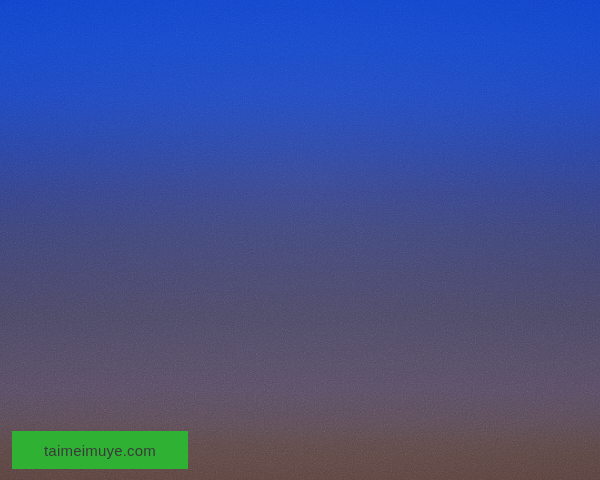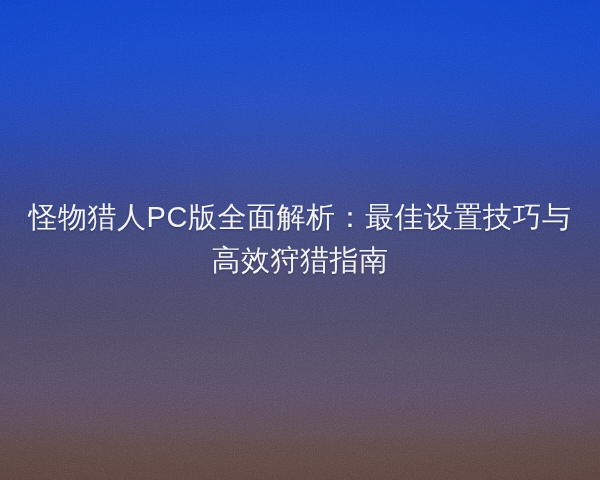--- a/index.html
+++ b/index.html
@@ -106,18 +106,18 @@
   <svg class="bg-noise" width="600" height="480">
     <filter id="grain">
       <feTurbulence type="fractalNoise" baseFrequency="0.9" numOctaves="3" stitchTiles="stitch"></feTurbulence>
       <feColorMatrix type="saturate" values="0"></feColorMatrix>
     </filter>
     <rect width="600" height="480" filter="url(#grain)"></rect>
   </svg>
 
   <div class="bg-vignette"></div>
 
-  <div class="headline">
-    <span>怪物猎人PC版全面解析：最佳设置技巧与高效狩猎指南</span>
+
+  <div class="watermark-badge">
+    <span class="watermark-text">taimeimuye.com</span>
   </div>
-
 
 </div>
 
 </body></html>

